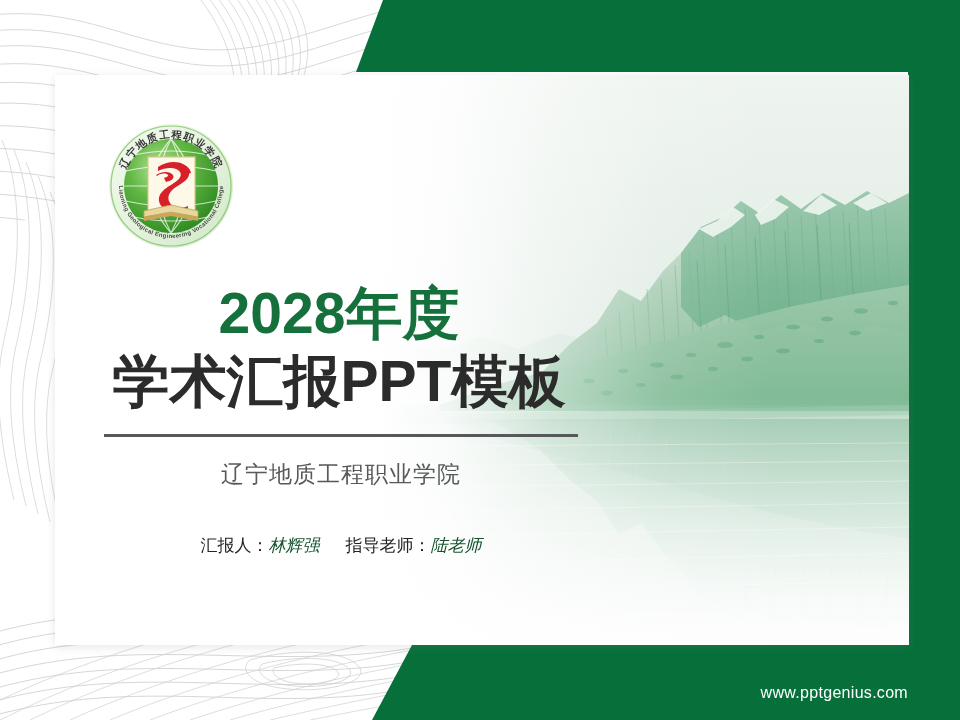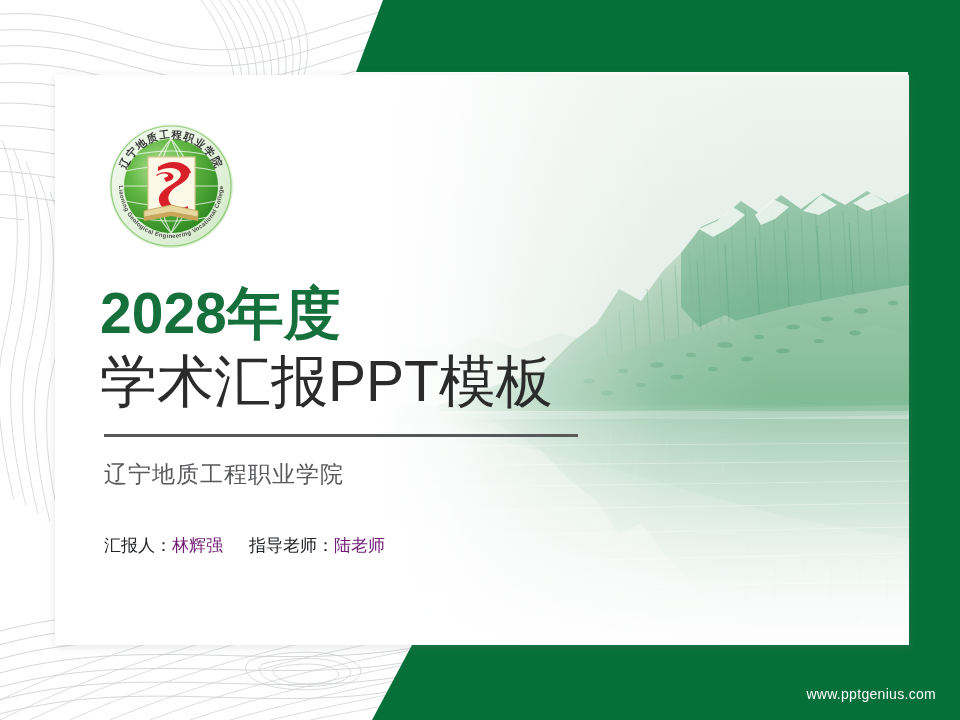--- a/index.html
+++ b/index.html
@@ -92,33 +92,34 @@
     z-index: 6;
   }
   .logo svg { display: block; width: 142px; height: 142px; }
 
   
   .text-block {
     position: absolute;
     left: 45px;
     top: 208px;
     z-index: 6;
+    text-align: center;
   }
   .title-year {
     font-size: 57px;
     font-weight: bold;
     color: #15703c;
     letter-spacing: 0px;
     line-height: 1.08;
     margin: 0;
     white-space: nowrap;
   }
   .title-main {
     font-size: 57px;
-    font-weight: normal;
+    font-weight: bold;
     color: #2b2b2b;
     letter-spacing: 0px;
     line-height: 1.15;
     margin: 4px 0 0 0;
     white-space: nowrap;
   }
   .rule {
     width: 474px;
     height: 3px;
     background: #56585a;
@@ -131,31 +132,31 @@
     margin: 22px 0 0 4px;
     white-space: nowrap;
   }
   .presenters {
     font-size: 17px;
     color: #3f4042;
     margin: 44px 0 0 4px;
     white-space: nowrap;
   }
   .presenters .lbl { font-weight: normal; color: #232426; }
-  .presenters .val { color: #701a75; }
+  .presenters .val { color: #14532d; font-style: italic; }
   .presenters .gap { display: inline-block; width: 26px; }
 
   
   .footer-url {
     position: absolute;
-    right: 24px;
+    right: 52px;
     bottom: 18px;
     z-index: 7;
     color: #ffffff;
-    font-size: 14px;
+    font-size: 16px;
     letter-spacing: 0.3px;
   }
 </style>
 </head>
 <body>
 
 <div id="slide">
 
   <div class="bg-contours">
     <svg viewBox="0 0 960 720" xmlns="http://www.w3.org/2000/svg" aria-hidden="true">

